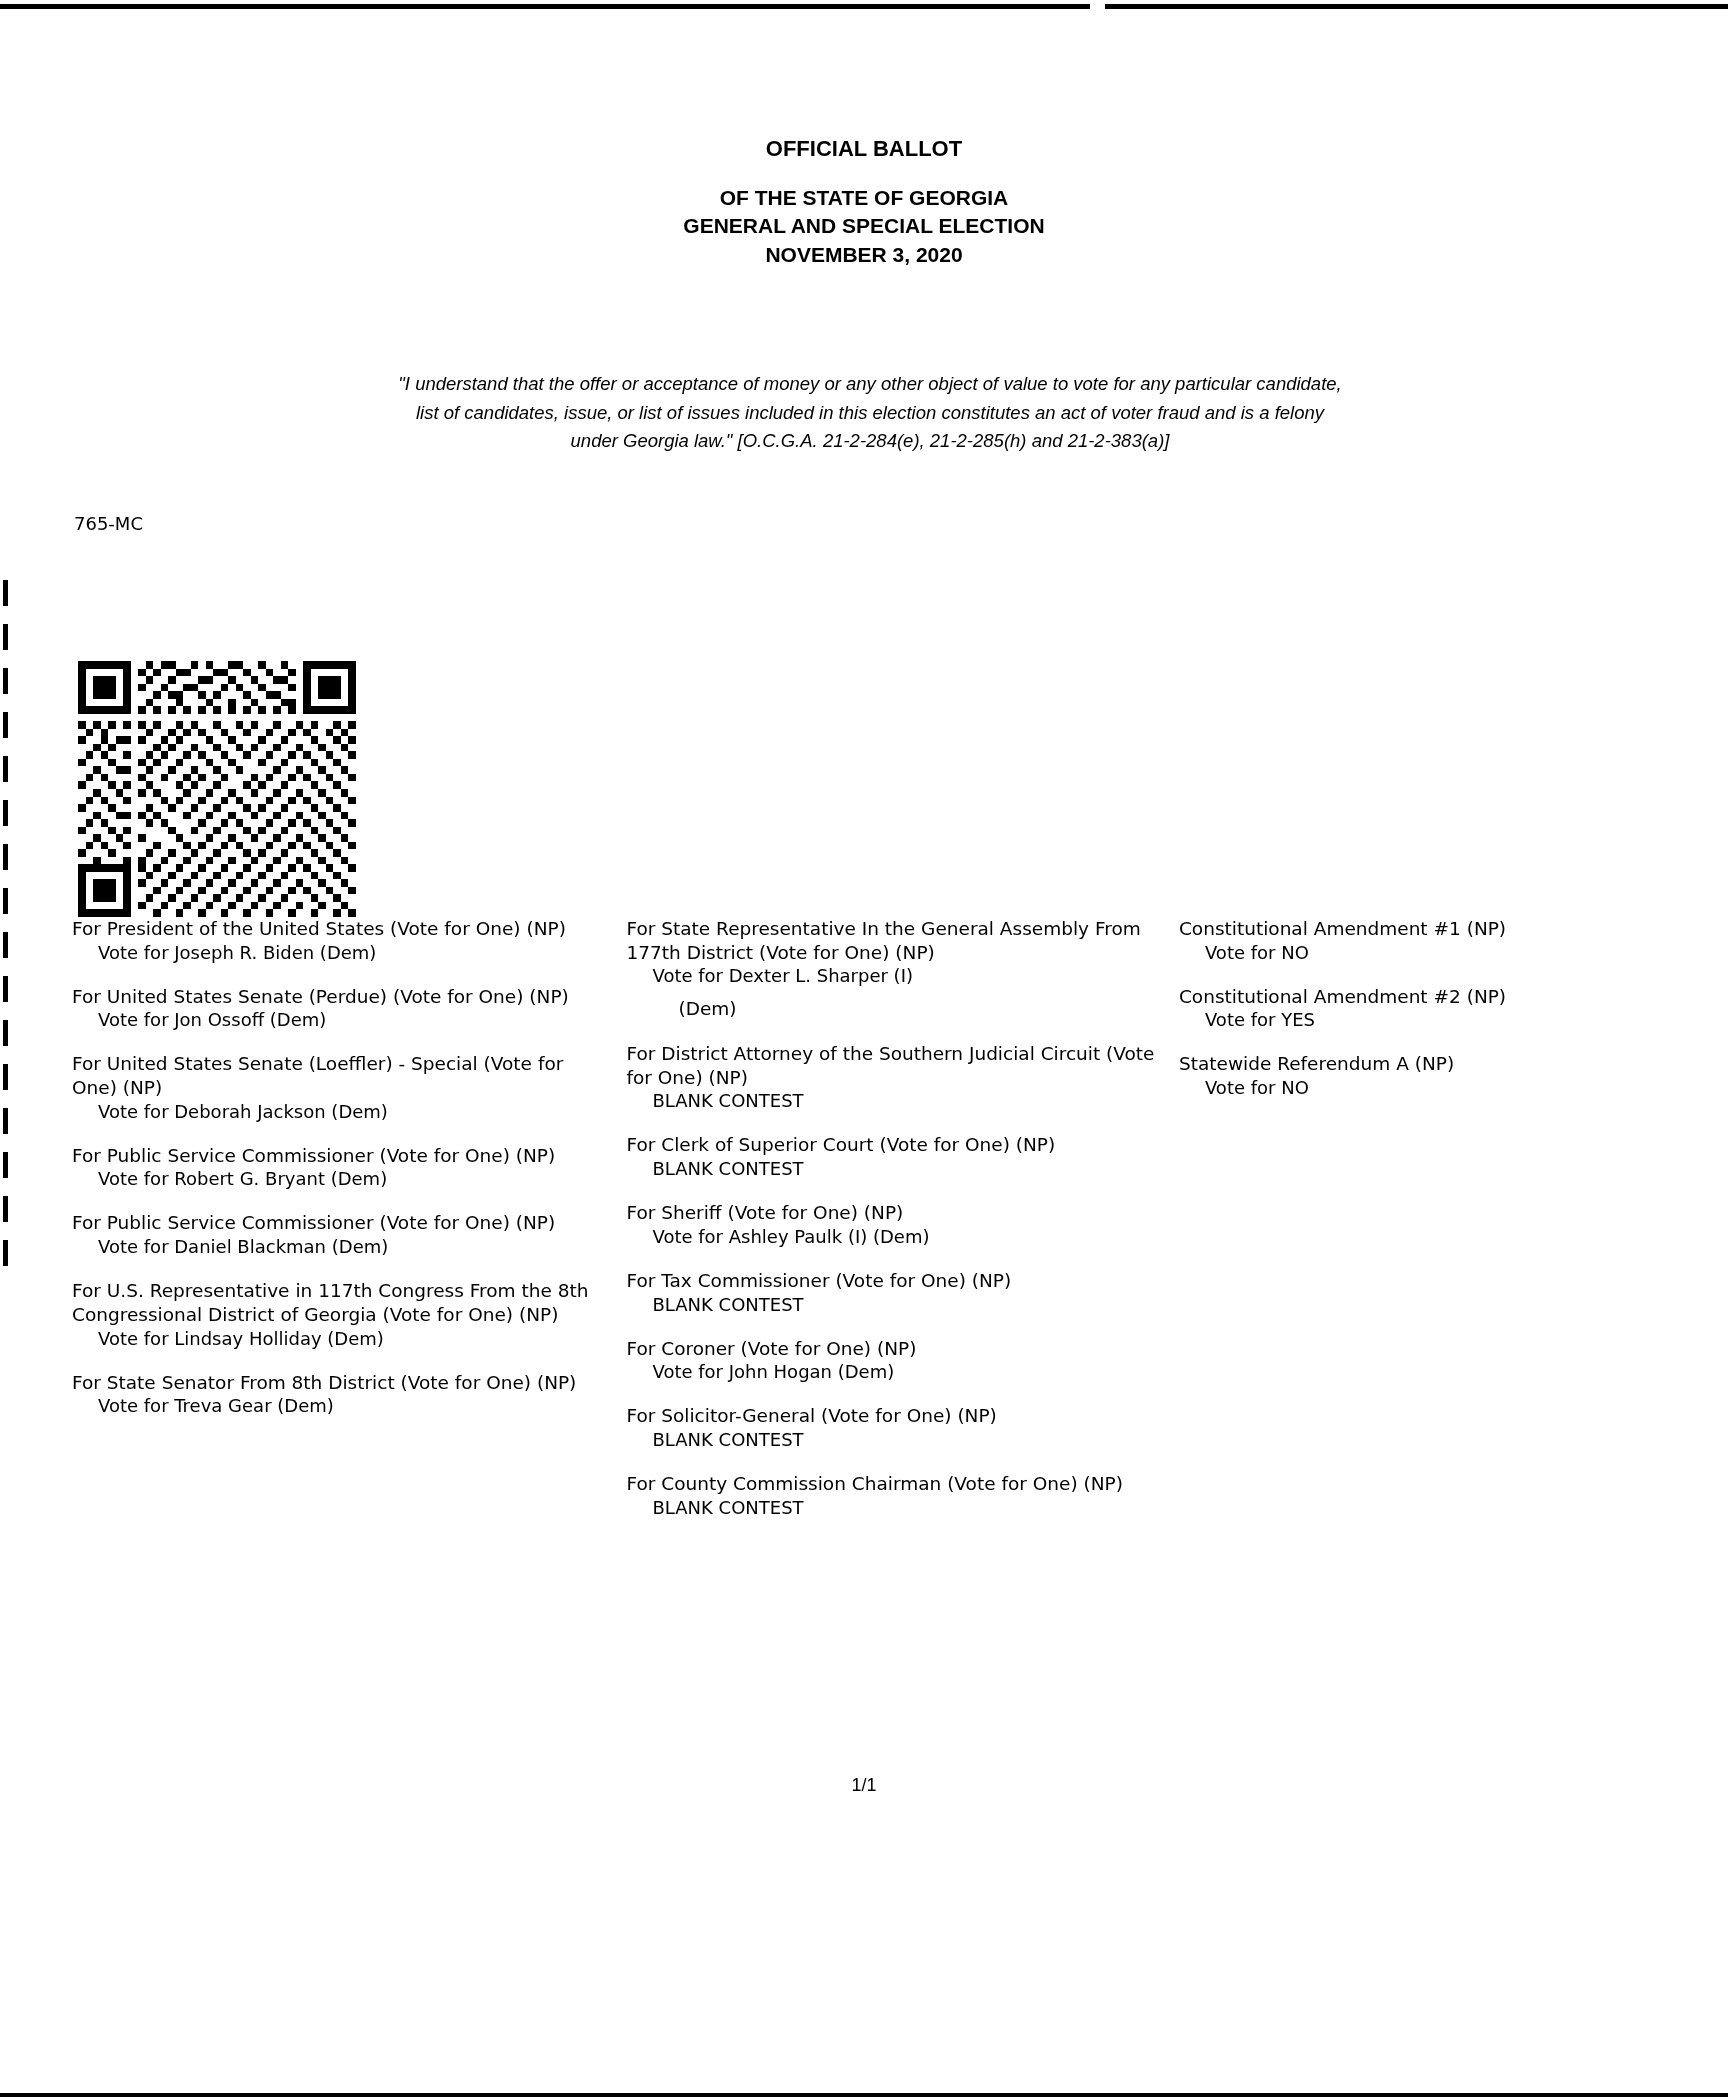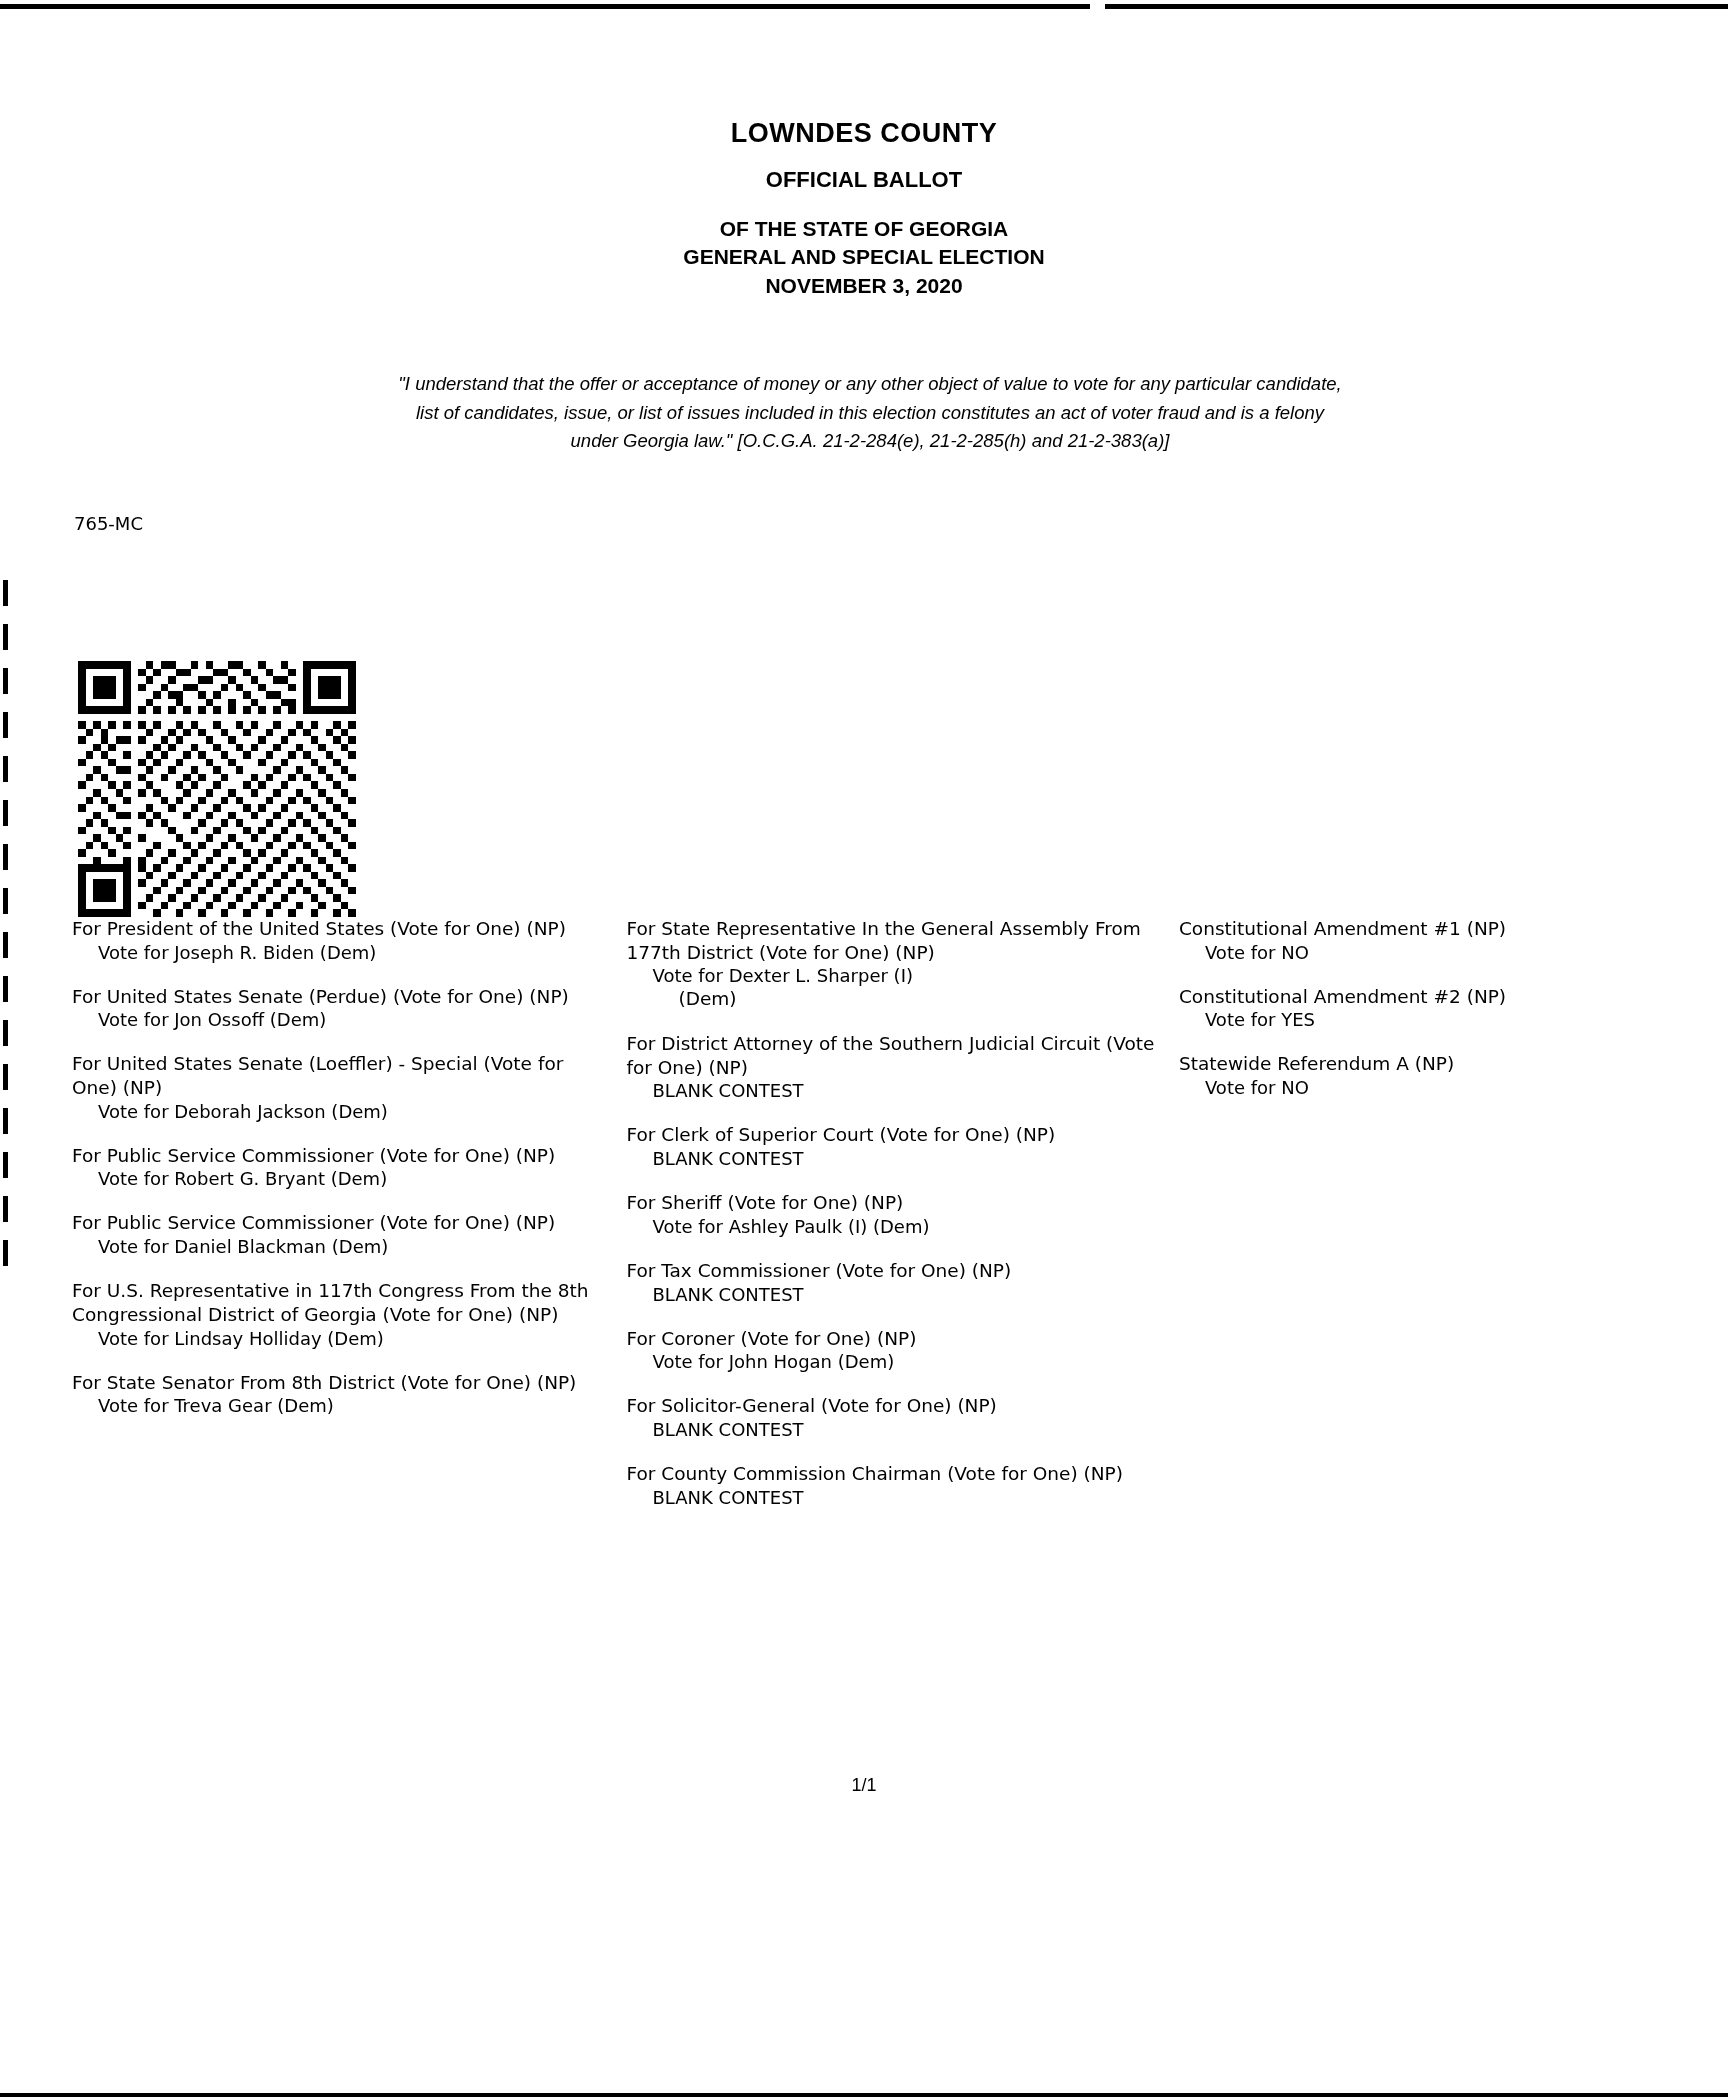--- a/index.html
+++ b/index.html
@@ -139,20 +139,21 @@
   }
   .choice {
     padding-left: 26px;
     font-family: "DejaVu Sans", sans-serif;
     font-size: 18px;
   }
   .choice-cont {
     padding-left: 52px;
     font-family: "DejaVu Sans", sans-serif;
     font-size: 18.5px;
+    margin-top: 10px;
   }
 
   .footer {
     position: absolute;
     top: 1775px;
     left: 0;
     width: 1728px;
     text-align: center;
     font-size: 18px;
     font-family: "Liberation Sans", sans-serif;
@@ -162,21 +163,20 @@
 <body>
 
 <div class="page">
 
   <div class="edge-top"></div>
   <div class="edge-top2"></div>
   <div class="edge-left"></div>
   <div class="edge-bottom"></div>
 
   <div class="header">
-    <div class="title-main">LOWNDES COUNTY</div>
     <div class="title-sub">OFFICIAL BALLOT</div>
     <div class="title-block">
       <div>OF THE STATE OF GEORGIA</div>
       <div>GENERAL AND SPECIAL ELECTION</div>
       <div>NOVEMBER 3, 2020</div>
     </div>
   </div>
 
   <div class="oath">
     <div>"I understand that the offer or acceptance of money or any other object of value to vote for any particular candidate,</div>

